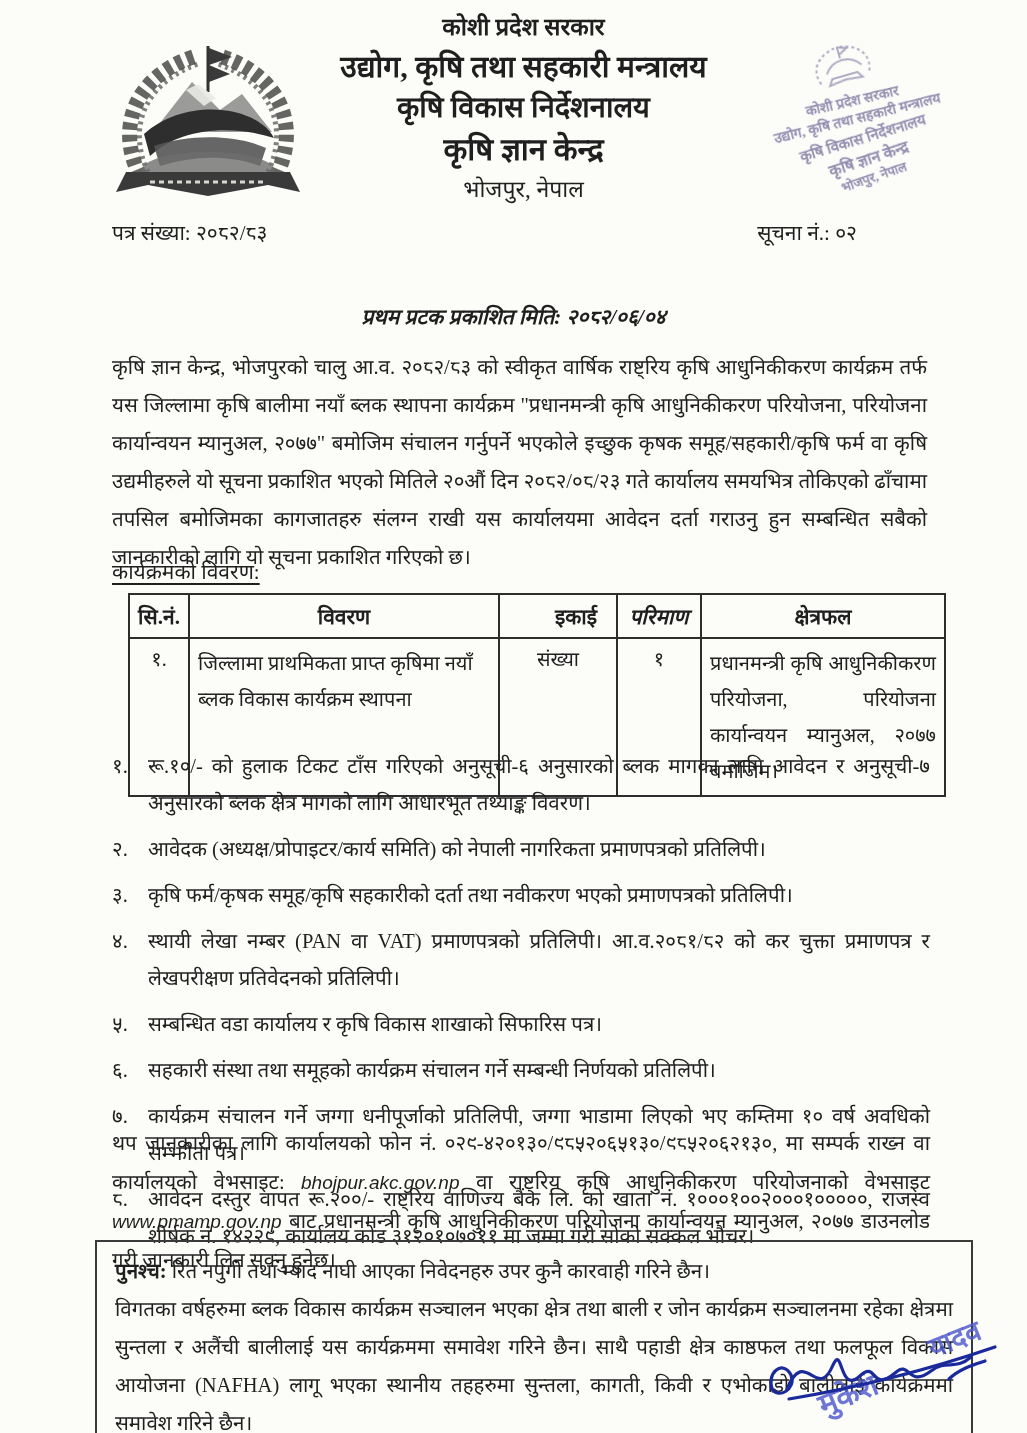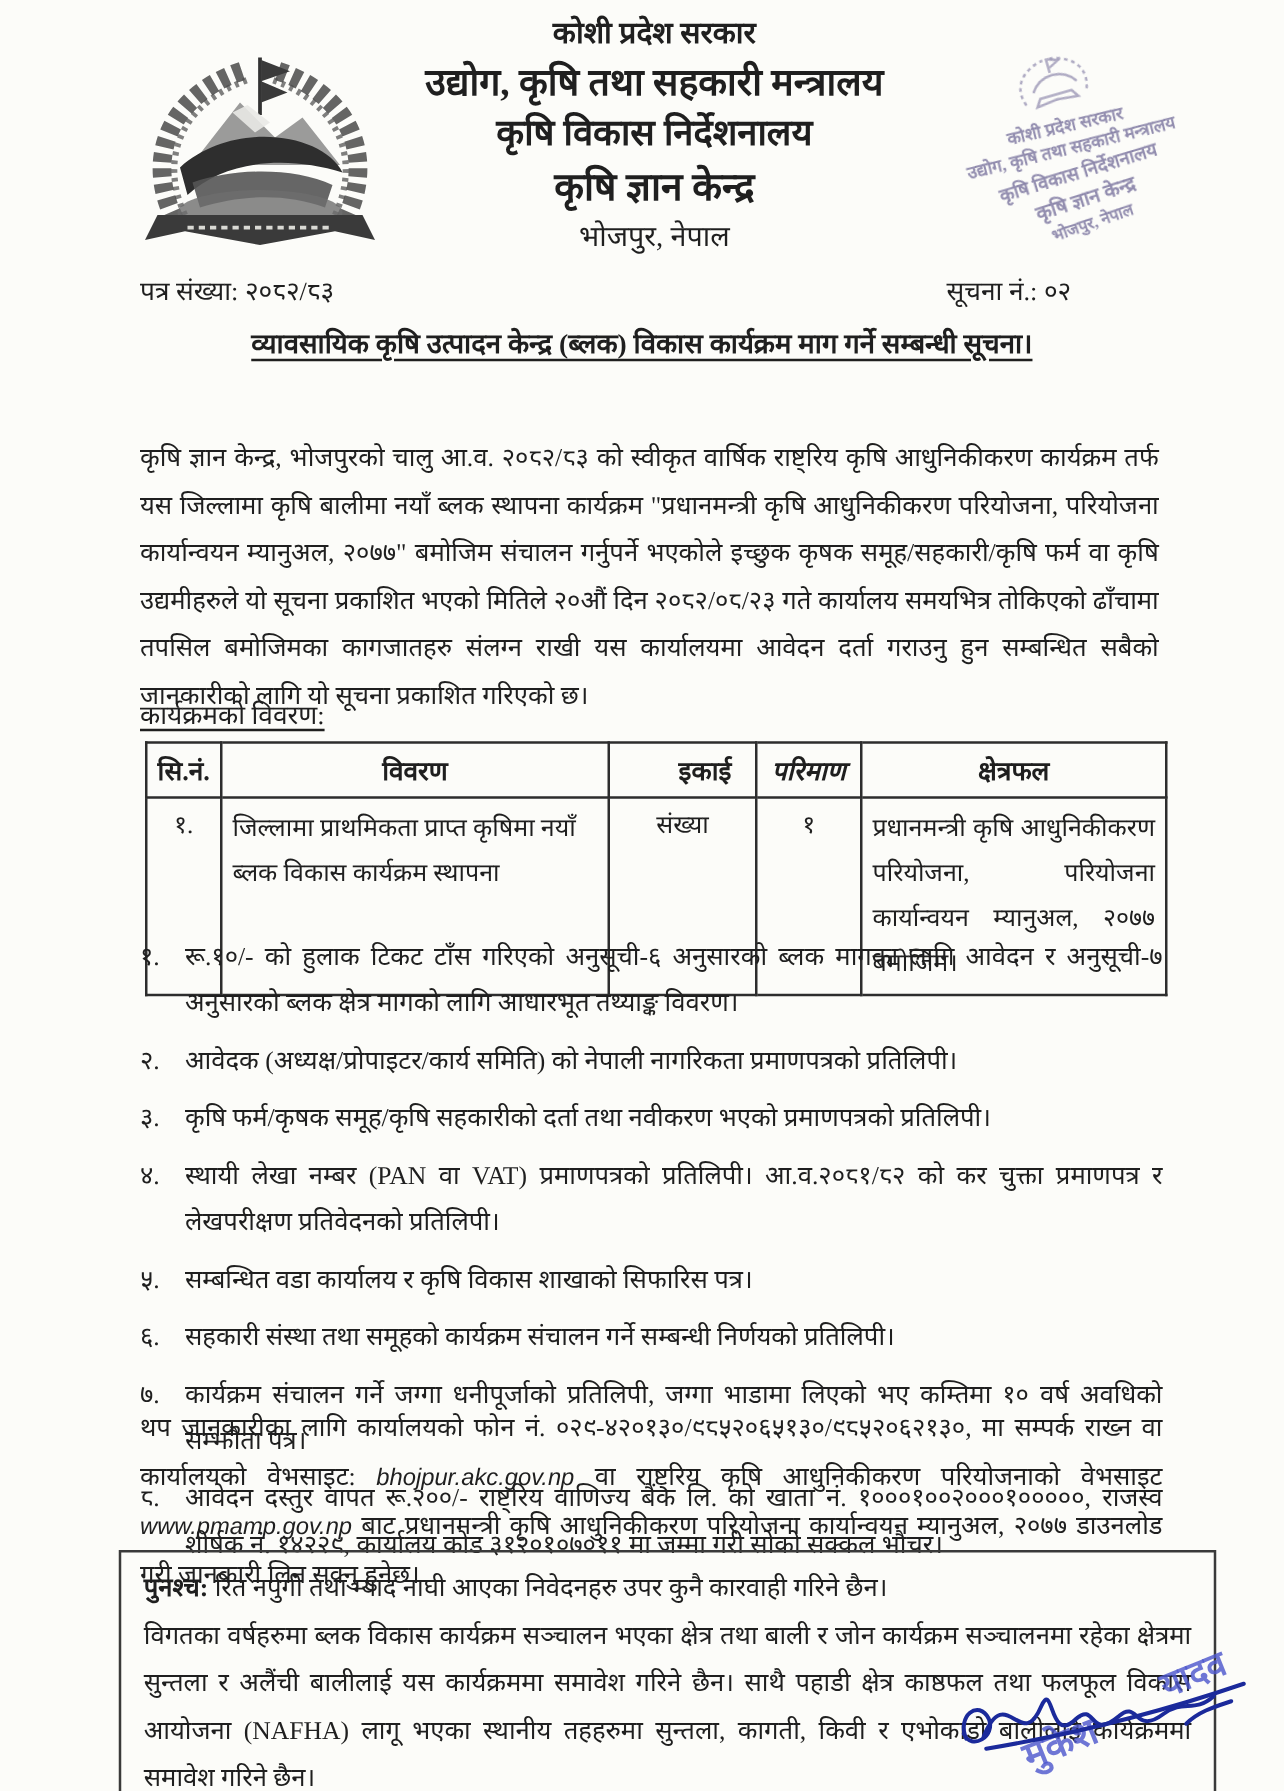--- a/index.html
+++ b/index.html
@@ -41,21 +41,21 @@
   .meta .notice{float:right;margin-right:70px;}
   
   .title{position:absolute;top:258px;left:0;width:100%;text-align:center;font-size:22px;font-weight:bold;}
   .title span{text-decoration:underline;text-underline-offset:5px;}
   .published{position:absolute;top:302px;left:0;width:100%;text-align:center;font-size:21px;font-weight:bold;font-style:italic;}
   
   .intro{position:absolute;top:348px;left:112px;width:815px;font-size:20.5px;line-height:38px;text-align:justify;}
   .sec-head{font-size:21px;font-weight:normal;text-decoration:underline;text-underline-offset:4px;}
   .prog-head{position:absolute;top:557px;left:112px;}
   
-  table.prog{position:absolute;top:593px;left:116px;width:818px;border-collapse:collapse;font-size:20px;}
+  table.prog{position:absolute;top:593px;left:128px;width:818px;border-collapse:collapse;font-size:20px;}
   table.prog th,table.prog td{border:2px solid #2d2d2d;padding:6px 8px;vertical-align:top;}
   table.prog th{font-weight:bold;text-align:center;font-size:21px;padding:7px 4px;}
   td.c{text-align:center;}
   td.just{text-align:justify;line-height:36px;}
   td.desc{line-height:36px;}
   
   .doc-head{position:absolute;top:712px;left:112px;}
   .docs{position:absolute;top:748px;left:112px;width:818px;font-size:20.5px;}
   .doc-item{display:flex;margin-bottom:9px;line-height:37px;}
   .doc-item .n{width:36px;flex:0 0 36px;}
@@ -130,23 +130,21 @@
     <div class="l3">कृषि विकास निर्देशनालय</div>
     <div class="l4">कृषि ज्ञान केन्द्र</div>
     <div class="l5">भोजपुर, नेपाल</div>
   </div>
 
   <div class="meta">
     <span class="letter">पत्र संख्या: २०८२/८३</span>
     <span class="notice">सूचना नं.: ०२</span>
   </div>
 
-  <div class="title">
-    <span>व्यावसायिक कृषि उत्पादन केन्द्र (ब्लक) विकास कार्यक्रम माग गर्ने सम्बन्धी सूचना।</span>
-  </div>
+  <div class="published">प्रथम प्रटक प्रकाशित मिति: २०८२/०६/०४</div>
 
   <div class="intro">कृषि ज्ञान केन्द्र, भोजपुरको चालु आ.व. २०८२/८३ को स्वीकृत वार्षिक राष्ट्रिय कृषि आधुनिकीकरण कार्यक्रम तर्फ यस जिल्लामा कृषि बालीमा नयाँ ब्लक स्थापना कार्यक्रम "प्रधानमन्त्री कृषि आधुनिकीकरण परियोजना, परियोजना कार्यान्वयन म्यानुअल, २०७७" बमोजिम संचालन गर्नुपर्ने भएकोले इच्छुक कृषक समूह/सहकारी/कृषि फर्म वा कृषि उद्यमीहरुले यो सूचना प्रकाशित भएको मितिले २०औं दिन २०८२/०८/२३ गते कार्यालय समयभित्र तोकिएको ढाँचामा तपसिल बमोजिमका कागजातहरु संलग्न राखी यस कार्यालयमा आवेदन दर्ता गराउनु हुन सम्बन्धित सबैको जानकारीको लागि यो सूचना प्रकाशित गरिएको छ।</div>
 
   <div class="sec-head prog-head">कार्यक्रमको विवरण:</div>
 
   <table class="prog">
     <thead>
       <tr>
         <th style="width:50px;">सि.नं.</th>
         <th style="width:300px;">विवरण</th>

